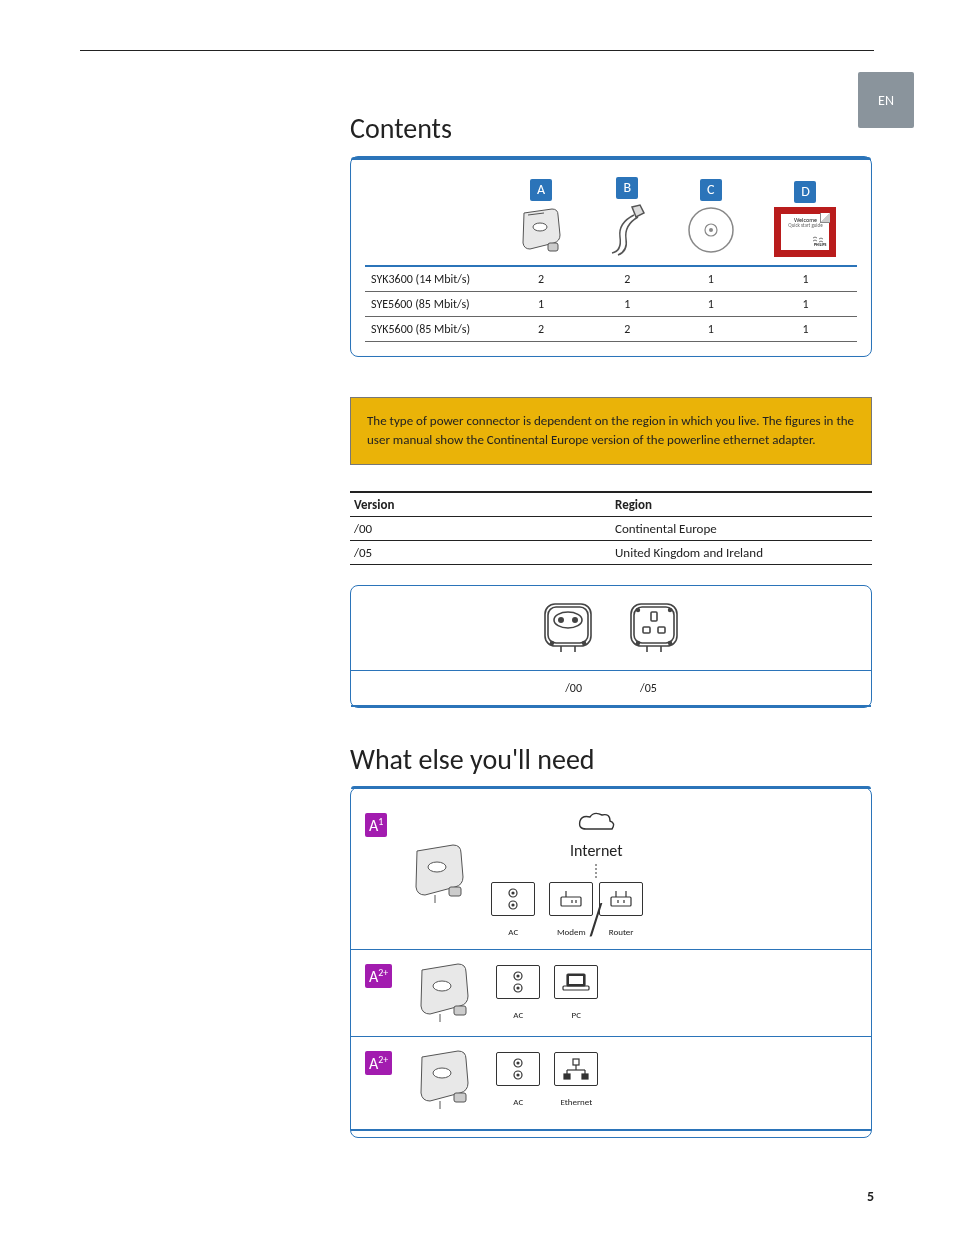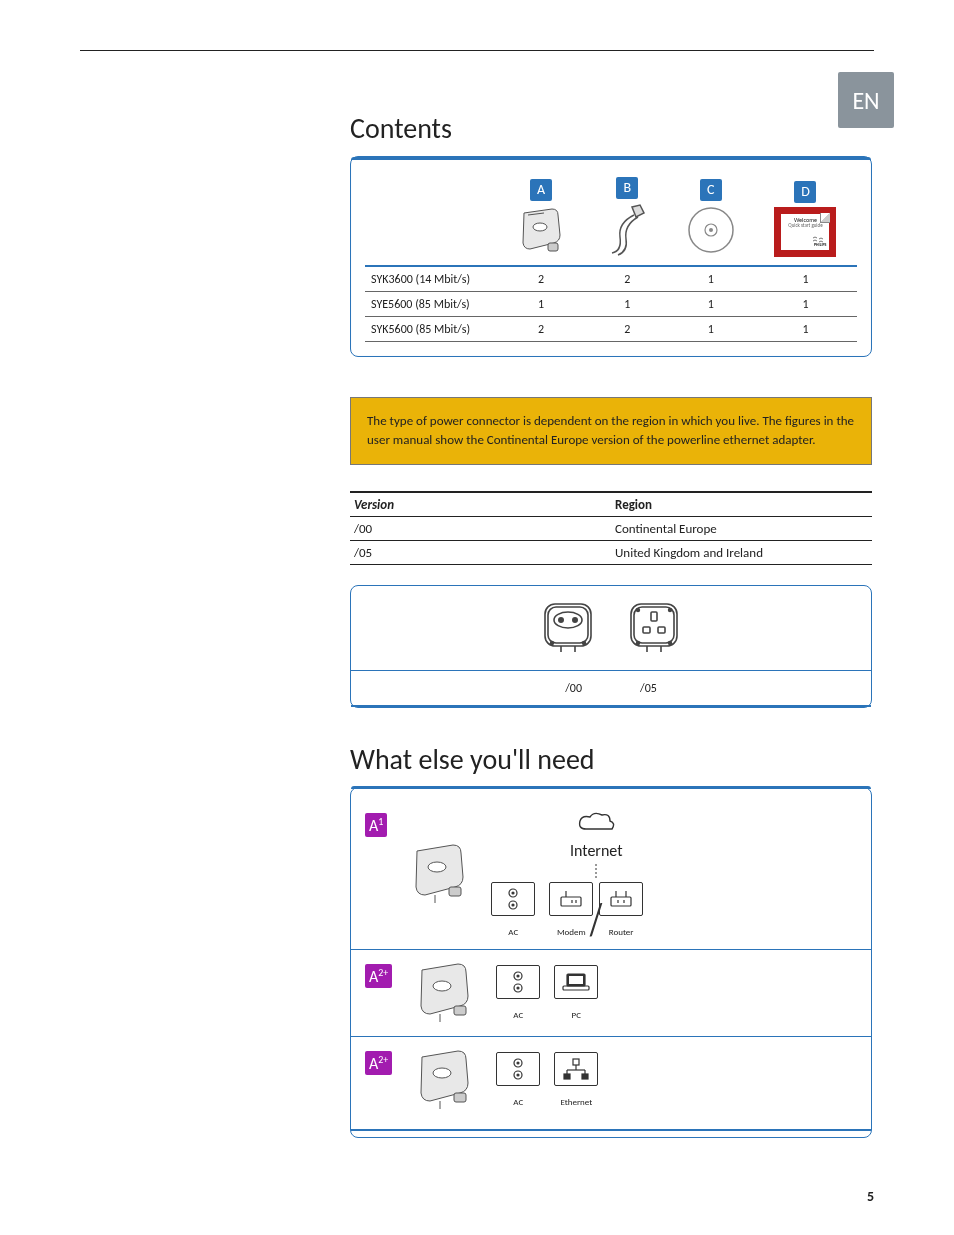--- a/index.html
+++ b/index.html
@@ -3,21 +3,21 @@
 <meta charset="utf-8">
 <style>
   * { box-sizing: border-box; margin: 0; padding: 0; }
   html, body { width: 954px; height: 1235px; background: #fff; font-family: "Gill Sans", "Gill Sans MT", Calibri, sans-serif; color: #222; }
   .page { width: 954px; height: 1235px; position: relative; padding: 50px 80px 40px 80px; }
   
   .top-rule { border-top: 1.6px solid #222; margin-bottom: 14px; }
   
   .header-row { display: flex; justify-content: space-between; align-items: center; }
   .page-title { font-size: 40px; font-weight: 400; margin-left: 270px; }
-  .lang-tab { width: 56px; height: 56px; background: #8a949c; color: #fff; display: flex; align-items: center; justify-content: center; font-size: 24px; border-radius: 2px; position: absolute; right: 60px; top: 72px; }
+  .lang-tab { width: 56px; height: 56px; background: #8a949c; color: #fff; display: flex; align-items: center; justify-content: center; font-size: 14px; border-radius: 2px; position: absolute; right: 40px; top: 72px; }
   .content-col { margin-left: 270px; width: 522px; }
   h2.section { font-size: 28px; font-weight: 400; margin-top: 60px; margin-bottom: 10px; }
   
   .card { border: 1.4px solid #2b74b9; border-radius: 8px; background: #fff; padding: 14px 14px; box-shadow: 0 0 0 1px rgba(43,116,185,0.02) inset; }
   .card-hr-top { border-top: 3px solid #2b74b9; border-radius: 3px 3px 0 0; margin: -14px -14px 12px -14px; height: 3px; }
   
   .ctable { width: 100%; border-collapse: collapse; font-size: 12px; }
   .ctable th, .ctable td { text-align: center; padding: 5px 6px; }
   .ctable td.label { text-align: left; }
   .ctable tr.drow td { border-top: 0.7px solid #666; }
@@ -144,21 +144,21 @@
         </tr>
       </tbody>
         </table>
     </div>
 
     <div class="note-box">The type of power connector is dependent on the region in which you live.  The figures in the user manual show the Continental Europe version of the powerline ethernet adapter.</div>
 
     <table class="vtable">
       <tbody>
           <tr class="hrow">
-        <th style="width:50%;font-style:italic;">Version</th>
+        <th style="width:50%;">Version</th>
         <th>Region</th>
       </tr>
       <tr class="vrow">
         <td>/00</td>
         <td>Continental Europe</td>
       </tr>
       <tr class="vrow">
         <td>/05</td>
         <td>United Kingdom and Ireland</td>
       </tr>

